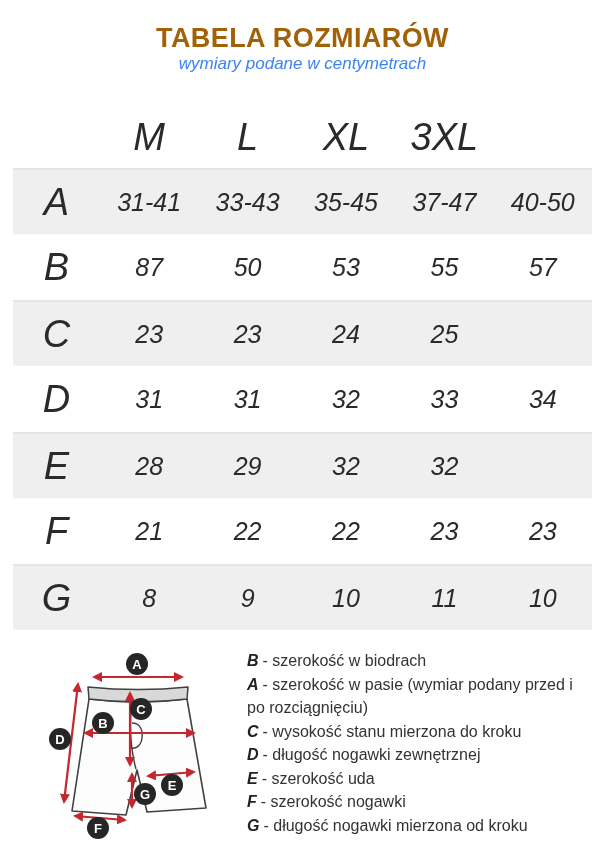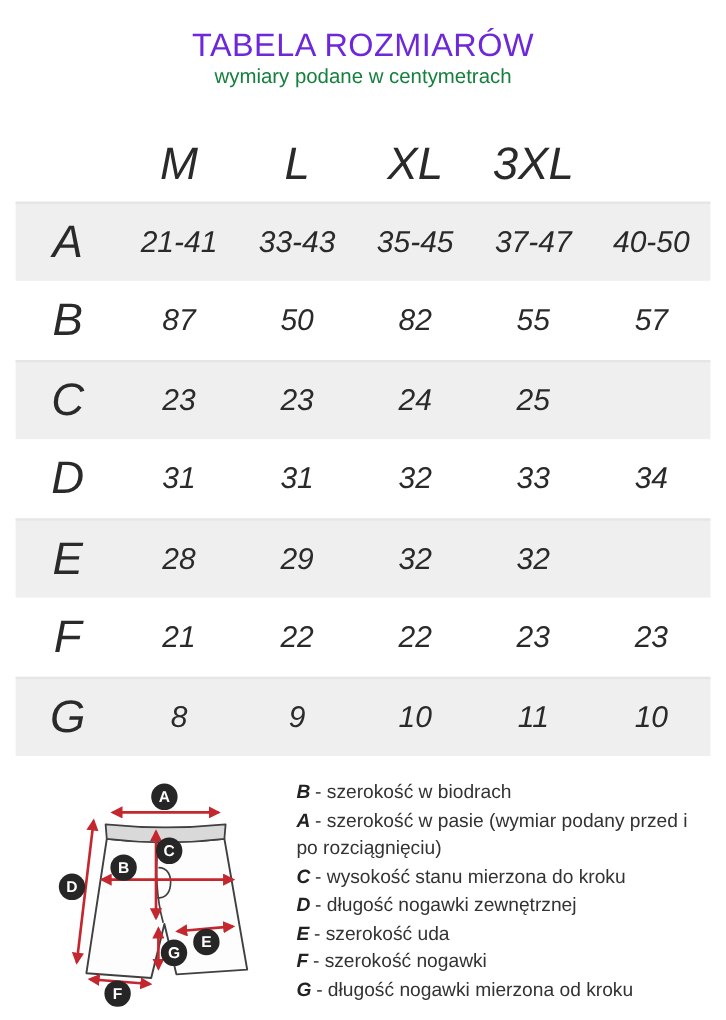--- a/index.html
+++ b/index.html
@@ -3,22 +3,22 @@
 <meta charset="utf-8">
 <style>
   * { margin:0; padding:0; box-sizing:border-box; }
   html,body { background:#ffffff; }
   .page {
     position:relative; width:605px; height:850px; background:#fff;
     font-family:"Liberation Sans", sans-serif; overflow:hidden;
   }
   
   .title-block { position:absolute; top:23px; left:0; width:100%; text-align:center; }
-  .title { font-size:27px; font-weight:normal; color:#6d28d9; letter-spacing:0.4px; }
-  .subtitle { font-size:17px; color:#15803d; margin-top:0px; }
+  .title { font-size:27px; font-weight:bold; color:#a16207; letter-spacing:0.4px; }
+  .subtitle { font-size:17px; color:#3b82f6; margin-top:0px;font-style:italic; }
   
   .size-table { position:absolute; top:106px; left:13px; width:579px; font-style:italic; color:#2a2a2a; }
   .trow { display:grid; grid-template-columns:87px repeat(5, 1fr); align-items:center; height:66px; }
   .trow.head { height:62px; }
   .cell { text-align:center; }
   .head .cell { font-size:38px; font-weight:400; }
   .label-cell { font-size:38px; font-weight:400; }
   .value-cell { font-size:25px; }
   .trow.alt { background:#f0efef; border-top:2px solid #e7e6e6; }
   
@@ -50,32 +50,32 @@
     <div class="trow head">
       <div class="cell"></div>
       <div class="cell">M</div>
       <div class="cell">L</div>
       <div class="cell">XL</div>
       <div class="cell">3XL</div>
     </div>
 
     <div class="trow alt">
       <div class="cell label-cell">A</div>
-      <div class="cell value-cell">21-41</div>
+      <div class="cell value-cell">31-41</div>
       <div class="cell value-cell">33-43</div>
       <div class="cell value-cell">35-45</div>
       <div class="cell value-cell">37-47</div>
       <div class="cell value-cell">40-50</div>
     </div>
 
     <div class="trow">
       <div class="cell label-cell">B</div>
       <div class="cell value-cell">87</div>
       <div class="cell value-cell">50</div>
-      <div class="cell value-cell">82</div>
+      <div class="cell value-cell">53</div>
       <div class="cell value-cell">55</div>
       <div class="cell value-cell">57</div>
     </div>
 
     <div class="trow alt">
       <div class="cell label-cell">C</div>
       <div class="cell value-cell">23</div>
       <div class="cell value-cell">23</div>
       <div class="cell value-cell">24</div>
       <div class="cell value-cell">25</div>

